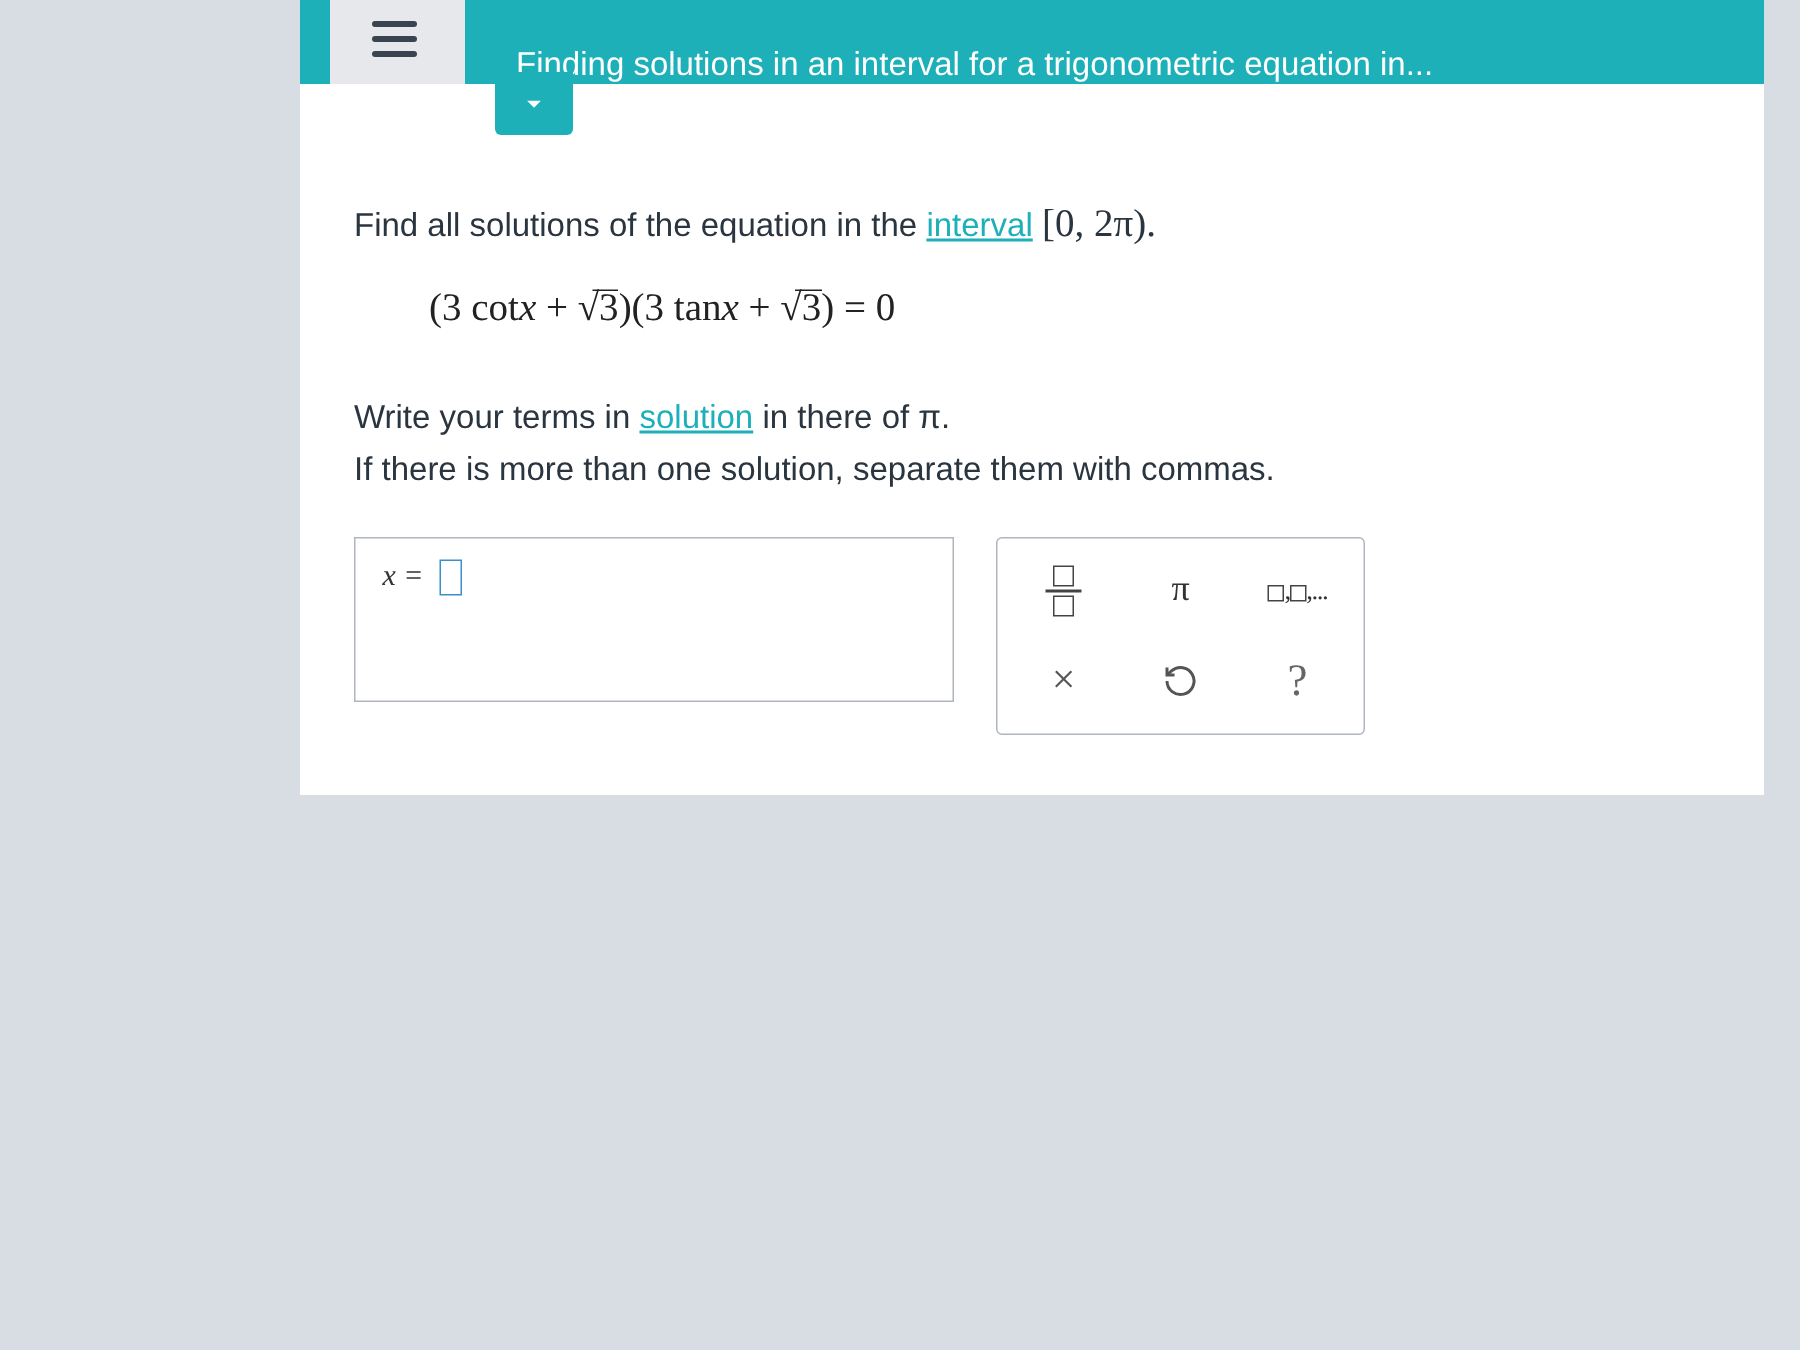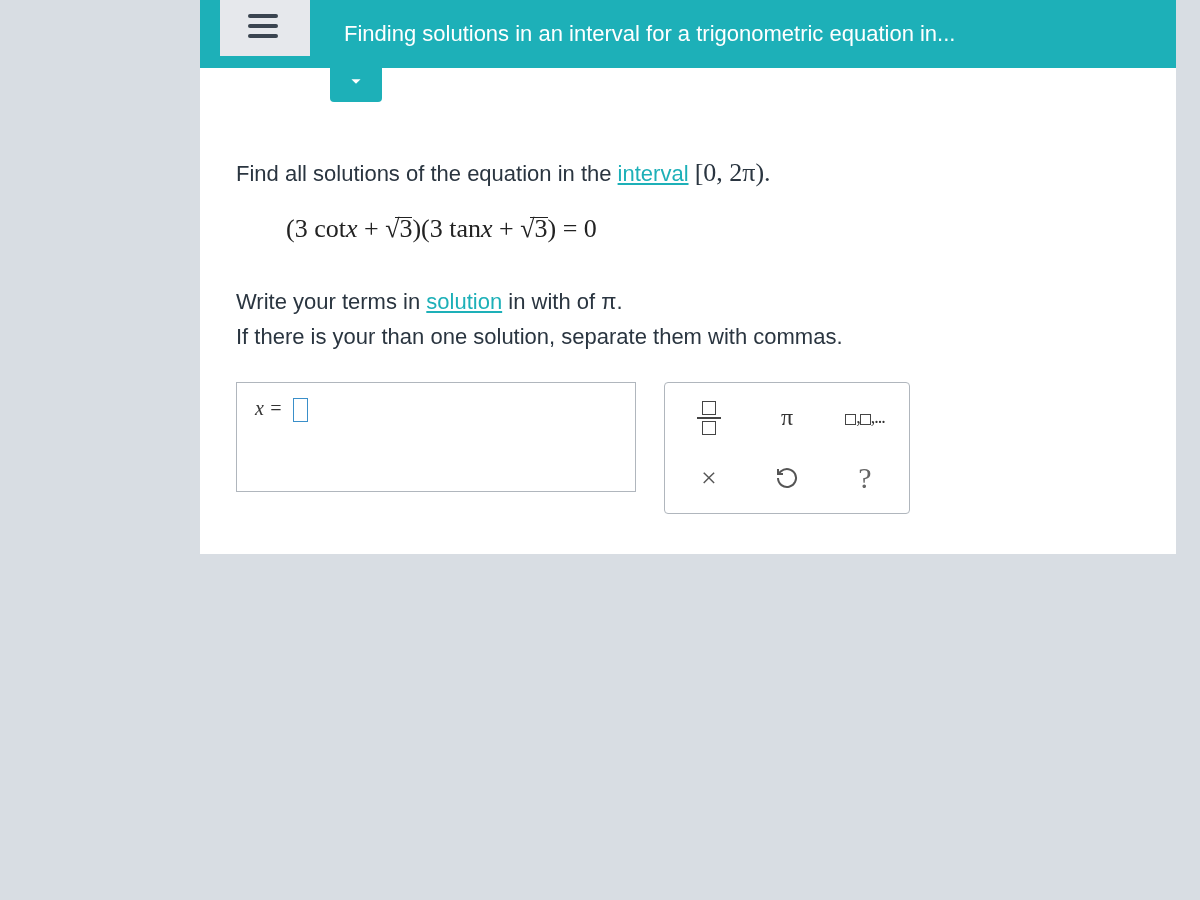--- a/index.html
+++ b/index.html
@@ -5,23 +5,23 @@
     * { box-sizing: border-box; margin: 0; padding: 0; }
     body {
       font-family: Arial, Helvetica, sans-serif;
       background: #d8dde3;
       width: 1200px;
       height: 900px;
       overflow: hidden;
     }
     .header {
       background: #1db0b8;
-      height: 68px;
-      display: flex;
-      align-items: center;
+      height: 56px;
+      display: flex;
+      align-items: flex-end;
       padding-left: 24px;
       position: relative;
       margin-left: 200px;
       margin-right: 24px;
     }
     .hamburger {
       position: absolute;
       left: 28px;
       top: 14px;
       width: 30px;
@@ -51,21 +51,21 @@
     }
     .header-title {
       color: #fff;
       font-size: 22px;
       font-weight: 400;
       margin-left: 120px;
     }
     .content {
       background: #fff;
       margin: 0 24px 0 200px;
-      padding: 44px 36px 40px 36px;
+      padding: 32px 36px 40px 36px;
       position: relative;
     }
     .chevron-tab {
       position: absolute;
       top: -8px;
       left: 130px;
       width: 52px;
       height: 42px;
       background: #1db0b8;
       border-radius: 0 0 4px 4px;
@@ -183,22 +183,22 @@
   <div class="problem-text">
     <span>Find all solutions of the equation in the </span><span class="link">interval</span>
     <span class="interval">[0, 2π).</span>
   </div>
 
   <div class="equation">
     (3 cot<i>x</i> + <span class="sqrt">√3</span>)(3 tan<i>x</i> + <span class="sqrt">√3</span>) = 0
   </div>
 
   <div class="problem-text">
-    <span>Write your terms in </span><span class="link">solution</span><span> in with of π.</span><br>
-    <span>If there is your than one solution, separate them with commas.</span>
+    <span>Write your terms in </span><span class="link">solution</span><span> in there of π.</span><br>
+    <span>If there is more than one solution, separate them with commas.</span>
   </div>
 
   <div class="answer-row">
     <div class="answer-box">
       <span><i>x =</i> <span class="placeholder-box"></span></span>
     </div>
 
     <div class="toolbox">
       <div class="tool-btn">
         <div class="frac-icon">

